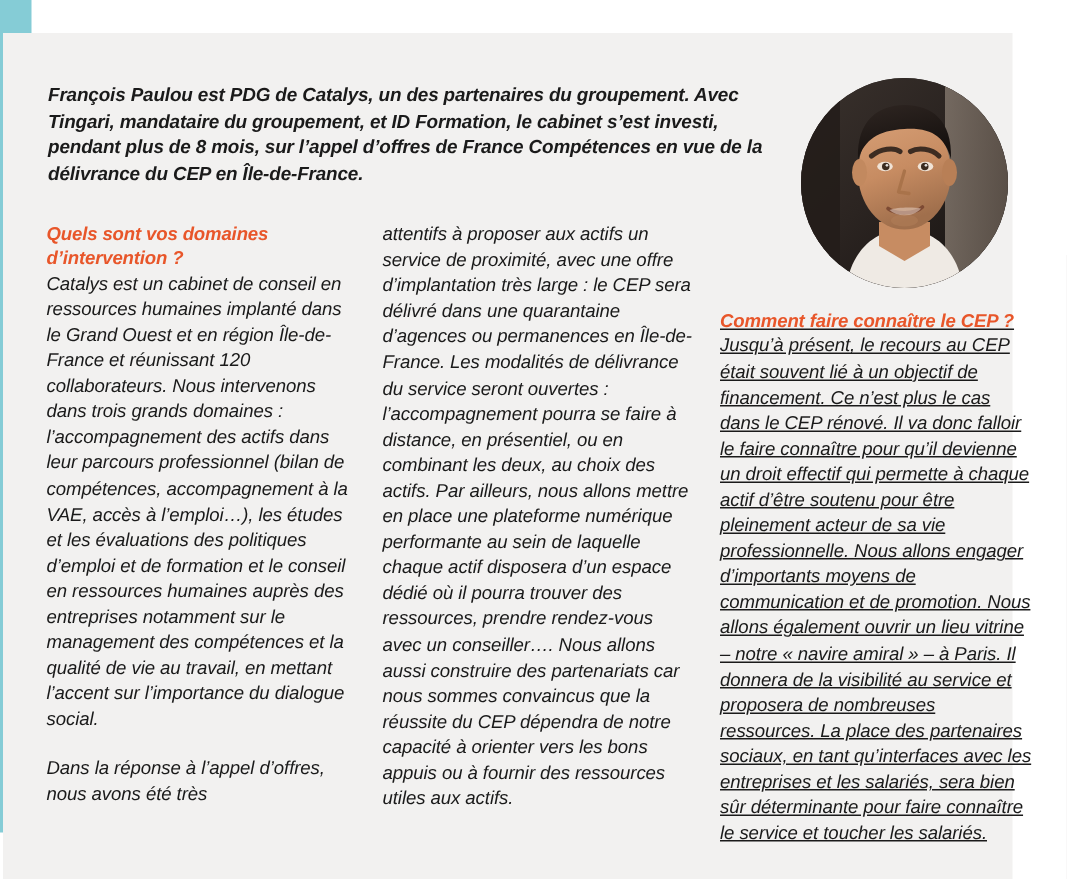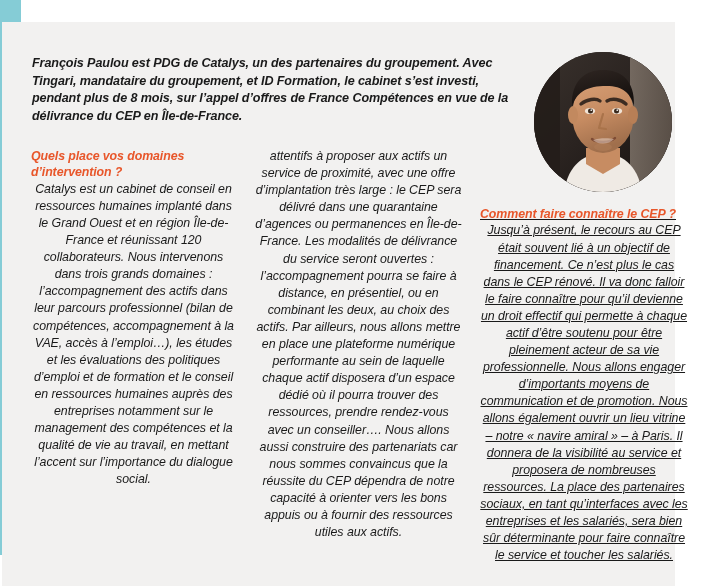--- a/index.html
+++ b/index.html
@@ -79,21 +79,20 @@
   .q-head {
     font-weight: bold;
     font-style: italic;
     color: #e8562a;
     font-size: 12.4px;
     line-height: 16.4px;
     letter-spacing: -0.1px;
   }
   .body-text {
     margin: 0;
-    text-align: center;
   }
   .spacer { height: 15px; }
 </style>
 </head>
 <body>
 
 <div class="teal-bar"></div>
 
 <div class="panel">
 
@@ -139,23 +138,24 @@
       <path d="M69 62 L65 76 L72 77" stroke="#a9734a" stroke-width="2.2" fill="none" stroke-linecap="round" stroke-linejoin="round"></path>
       <path d="M58 87 C63 91 76 91 81 86" stroke="#7d4a33" stroke-width="2.4" fill="none" stroke-linecap="round"></path>
       <path d="M59 88 C64 86 75 86 80 87 C75 93 64 93 59 88 Z" fill="#e7d2c4" opacity="0.55"></path>
       <ellipse cx="69" cy="95" rx="9" ry="4" fill="#b4805a" opacity="0.45"></ellipse>
     </svg>
   </div>
 
   <div class="intro">François Paulou est PDG de Catalys, un des partenaires du groupement. Avec Tingari, mandataire du groupement, et ID Formation, le cabinet s’est investi, pendant plus de 8 mois, sur l’appel d’offres de France Compétences en vue de la délivrance du CEP en Île-de-France.</div>
 
   <div class="col col-1">
-    <div class="q-head">Quels place vos domaines d’intervention ?</div>
+    <div class="q-head">Quels sont vos domaines d’intervention ?</div>
     <p class="body-text">Catalys est un cabinet de conseil en ressources humaines implanté dans le Grand Ouest et en région Île-de-France et réunissant 120 collaborateurs. Nous intervenons dans trois grands domaines : l’accompagnement des actifs dans leur parcours professionnel (bilan de compétences, accompagnement à la VAE, accès à l’emploi…), les études et les évaluations des politiques d’emploi et de formation et le conseil en ressources humaines auprès des entreprises notamment sur le management des compétences et la qualité de vie au travail, en mettant l’accent sur l’importance du dialogue social.</p>
     <div class="spacer"></div>
+    <p class="body-text">Dans la réponse à l’appel d’offres, nous avons été très</p>
   </div>
 
   <div class="col col-2">
     <p class="body-text">attentifs à proposer aux actifs un service de proximité, avec une offre d’implantation très large : le CEP sera délivré dans une quarantaine d’agences ou permanences en Île-de-France. Les modalités de délivrance du service seront ouvertes : l’accompagnement pourra se faire à distance, en présentiel, ou en combinant les deux, au choix des actifs. Par ailleurs, nous allons mettre en place une plateforme numérique performante au sein de laquelle chaque actif disposera d’un espace dédié où il pourra trouver des ressources, prendre rendez-vous avec un conseiller…. Nous allons aussi construire des partenariats car nous sommes convaincus que la réussite du CEP dépendra de notre capacité à orienter vers les bons appuis ou à fournir des ressources utiles aux actifs.</p>
   </div>
 
   <div class="col col-3">
     <div class="q-head">Comment faire connaître le CEP ?</div>
     <p class="body-text">Jusqu’à présent, le recours au CEP était souvent lié à un objectif de financement. Ce n’est plus le cas dans le CEP rénové. Il va donc falloir le faire connaître pour qu’il devienne un droit effectif qui permette à chaque actif d’être soutenu pour être pleinement acteur de sa vie professionnelle. Nous allons engager d’importants moyens de communication et de promotion. Nous allons également ouvrir un lieu vitrine – notre « navire amiral » – à Paris. Il donnera de la visibilité au service et proposera de nombreuses ressources. La place des partenaires sociaux, en tant qu’interfaces avec les entreprises et les salariés, sera bien sûr déterminante pour faire connaître le service et toucher les salariés.</p>
   </div>

